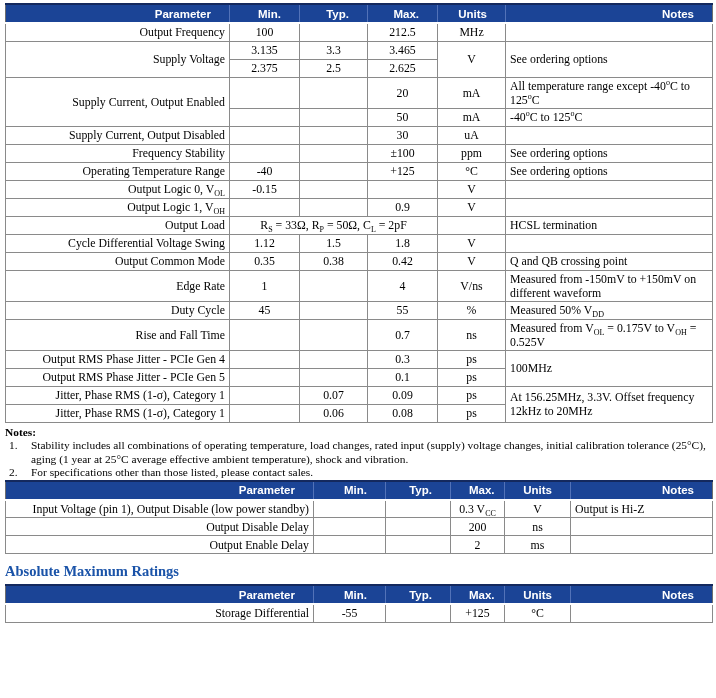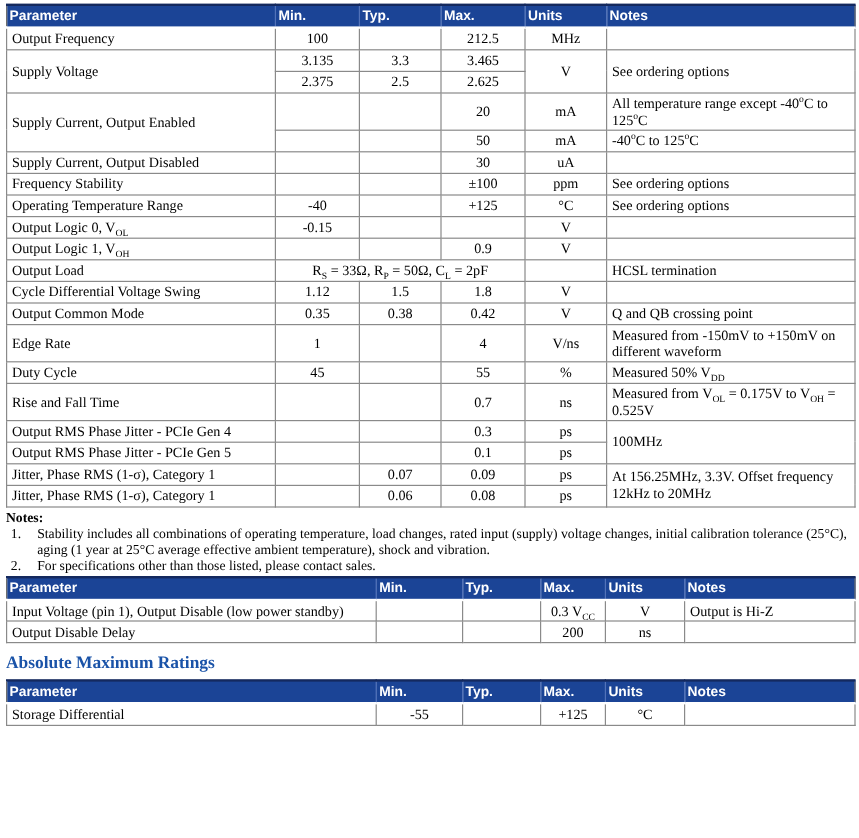--- a/index.html
+++ b/index.html
@@ -5,30 +5,30 @@
   * { box-sizing: border-box; }
   html,body { margin:0; padding:0; background:#fff; }
   body { width:716px; height:698px; font-family:"Liberation Serif", serif; color:#000; }
   .page { padding:3px 4px 0 5px; }
 
   table.spec { border-collapse:collapse; width:707px; table-layout:fixed;
                border:1px solid #6e6e6e; border-top:2px solid #14295e; }
   table.spec th {
     background:#1b4496; color:#ffffff;
     font-family:"Liberation Sans", sans-serif; font-weight:bold;
-    font-size:11.5px; height:19px; padding:1px 2px; text-align:left;
+    font-size:11.5px; height:19px; padding:1px 18px; text-align:right;
     border-left:1px solid #5272b8; border-bottom:2px solid #ffffff;
   }
   table.spec th:first-child { border-left:none; }
   table.spec td {
     border:1px solid #8a8a8a; font-size:11.8px; line-height:14px;
     padding:1px 4px; height:18px; vertical-align:middle;
     overflow:hidden; white-space:normal;
   }
-  td.p { text-align:left; padding-left:5px; }
+  td.p { text-align:right; padding-left:5px; }
   td.c { text-align:center; padding:1px 2px; }
   td.n { text-align:left; padding-left:6px; }
   sub { font-size:68%; line-height:0; }
   sup { font-size:68%; line-height:0; }
 
   .notes-block { margin:3px 0 0 0; font-size:11.4px; line-height:13.5px; }
   .notes-title { font-weight:bold;font-family:Liberation Serif, serif; }
   .note-item { display:flex; }
   .note-num { width:26px; flex:0 0 26px; padding-left:4px; }
   .note-text { flex:1; padding-right:2px; }
@@ -259,20 +259,28 @@
         <td class="n">Output is Hi-Z</td>
       </tr>
       <tr>
         <td class="p">Output Disable Delay</td>
         <td class="c"></td>
         <td class="c"></td>
         <td class="c">200</td>
         <td class="c">ns</td>
         <td class="n"></td>
       </tr>
+      <tr>
+        <td class="p">Output Enable Delay</td>
+        <td class="c"></td>
+        <td class="c"></td>
+        <td class="c">2</td>
+        <td class="c">ms</td>
+        <td class="n"></td>
+      </tr>
     </tbody>
   </table>
 
   <div class="section-title">Absolute Maximum Ratings</div>
   <table class="spec">
     <colgroup>
       <col style="width:308px">
         <col style="width:72px">
         <col style="width:65px">
       <col style="width:54px">

